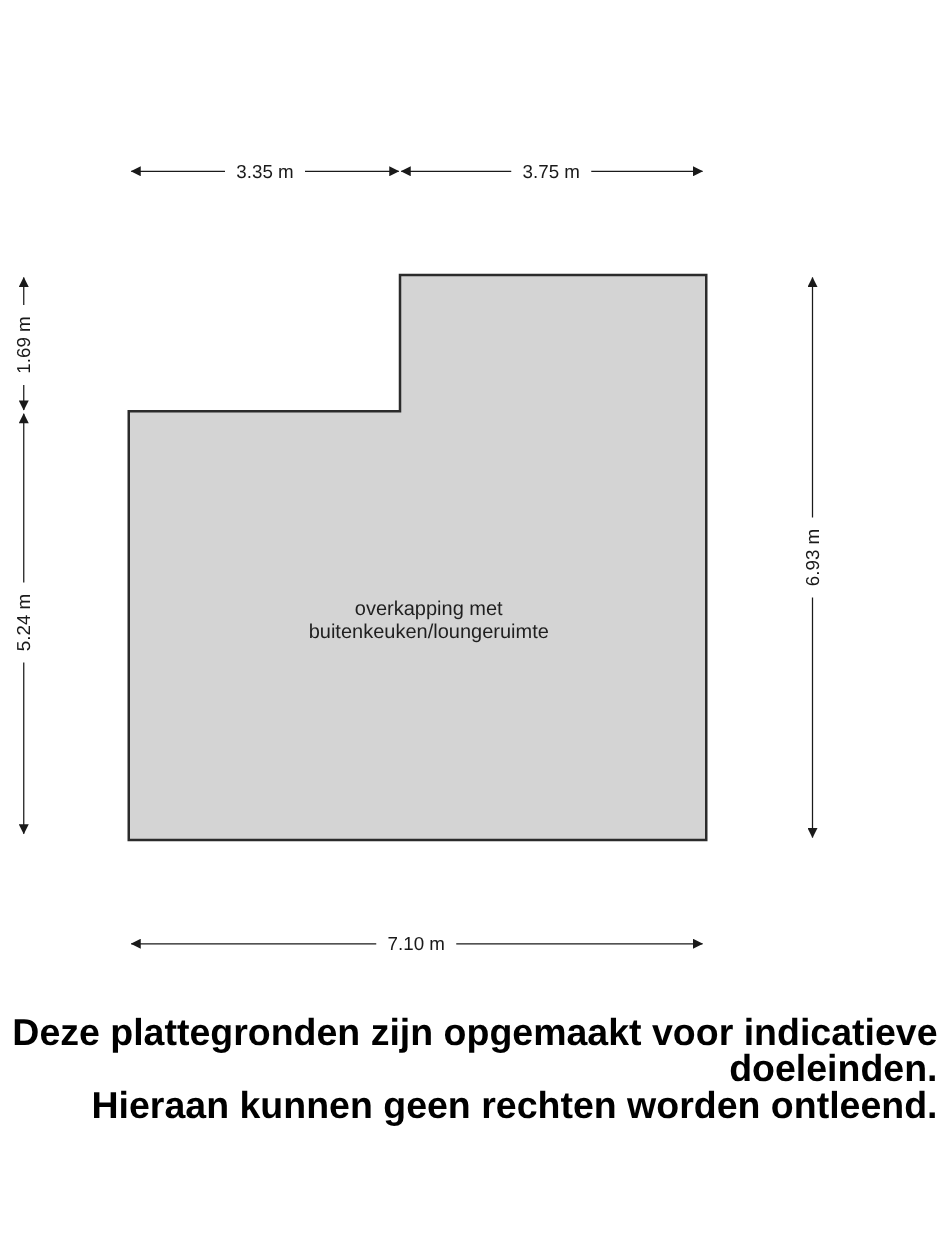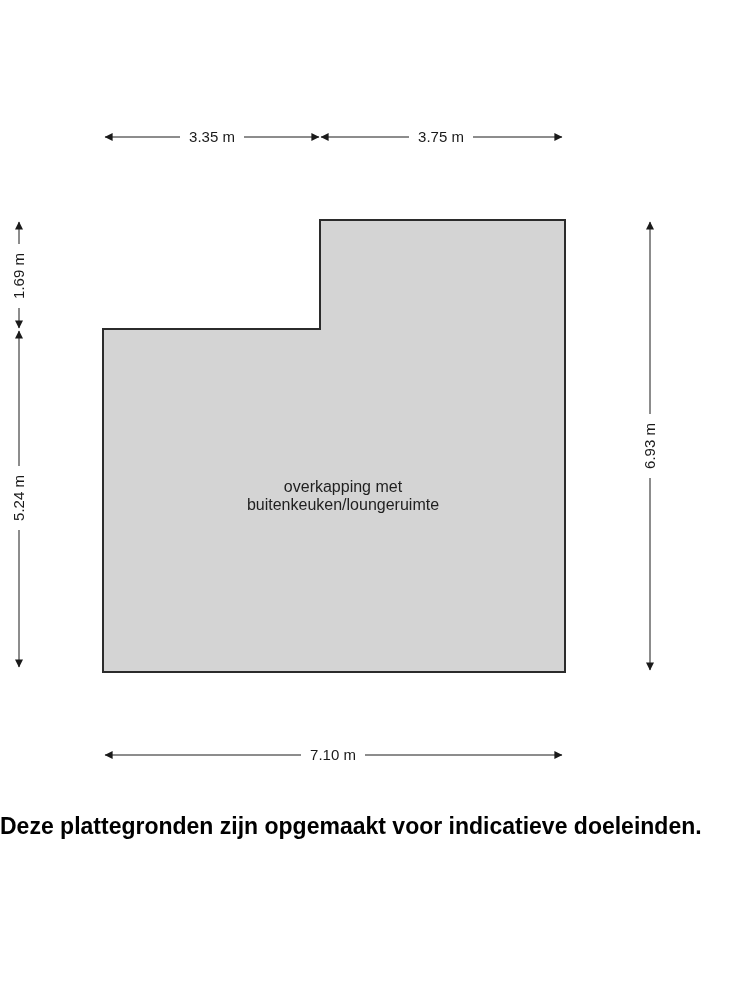--- a/index.html
+++ b/index.html
@@ -24,23 +24,23 @@
     font-family: "Liberation Sans", sans-serif;
     font-size: 16px;
     fill: #1f1f1f;
     text-anchor: middle;
   }
   .disclaimer {
     position: absolute;
     top: 812px;
     left: 0;
     width: 750px;
-    text-align: left;
+    text-align: right;
     font-weight: bold;
-    font-size: 23px;
+    font-size: 30px;
     line-height: 29px;
     color: #000000;
   }
 </style>
 </head>
 <body>
 
 <svg class="plan" width="750" height="790" viewBox="0 0 750 790">
   <defs>
     <marker id="arrow" viewBox="0 0 10 10" refX="9.5" refY="5" markerWidth="10" markerHeight="8" orient="auto-start-reverse">
@@ -77,13 +77,14 @@
     <text class="dim-label" x="650" y="451">6.93 m</text>
   </g>
 
   <line class="dim-line" x1="105" y1="755" x2="562" y2="755" marker-start="url(#arrow)" marker-end="url(#arrow)"></line>
   <rect class="label-bg" x="301" y="746" width="64" height="18"></rect>
   <text class="dim-label" x="333" y="760">7.10 m</text>
 </svg>
 
 <div class="disclaimer">
   <div>Deze plattegronden zijn opgemaakt voor indicatieve doeleinden.</div>
+  <div>Hieraan kunnen geen rechten worden ontleend.</div>
 </div>
 
 </body></html>

